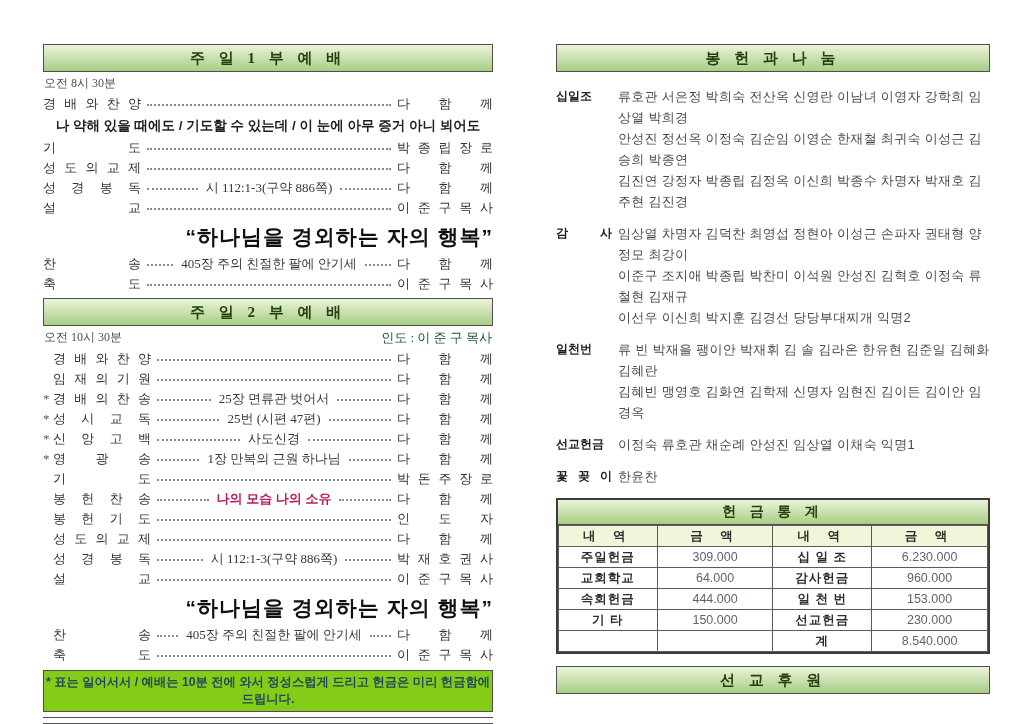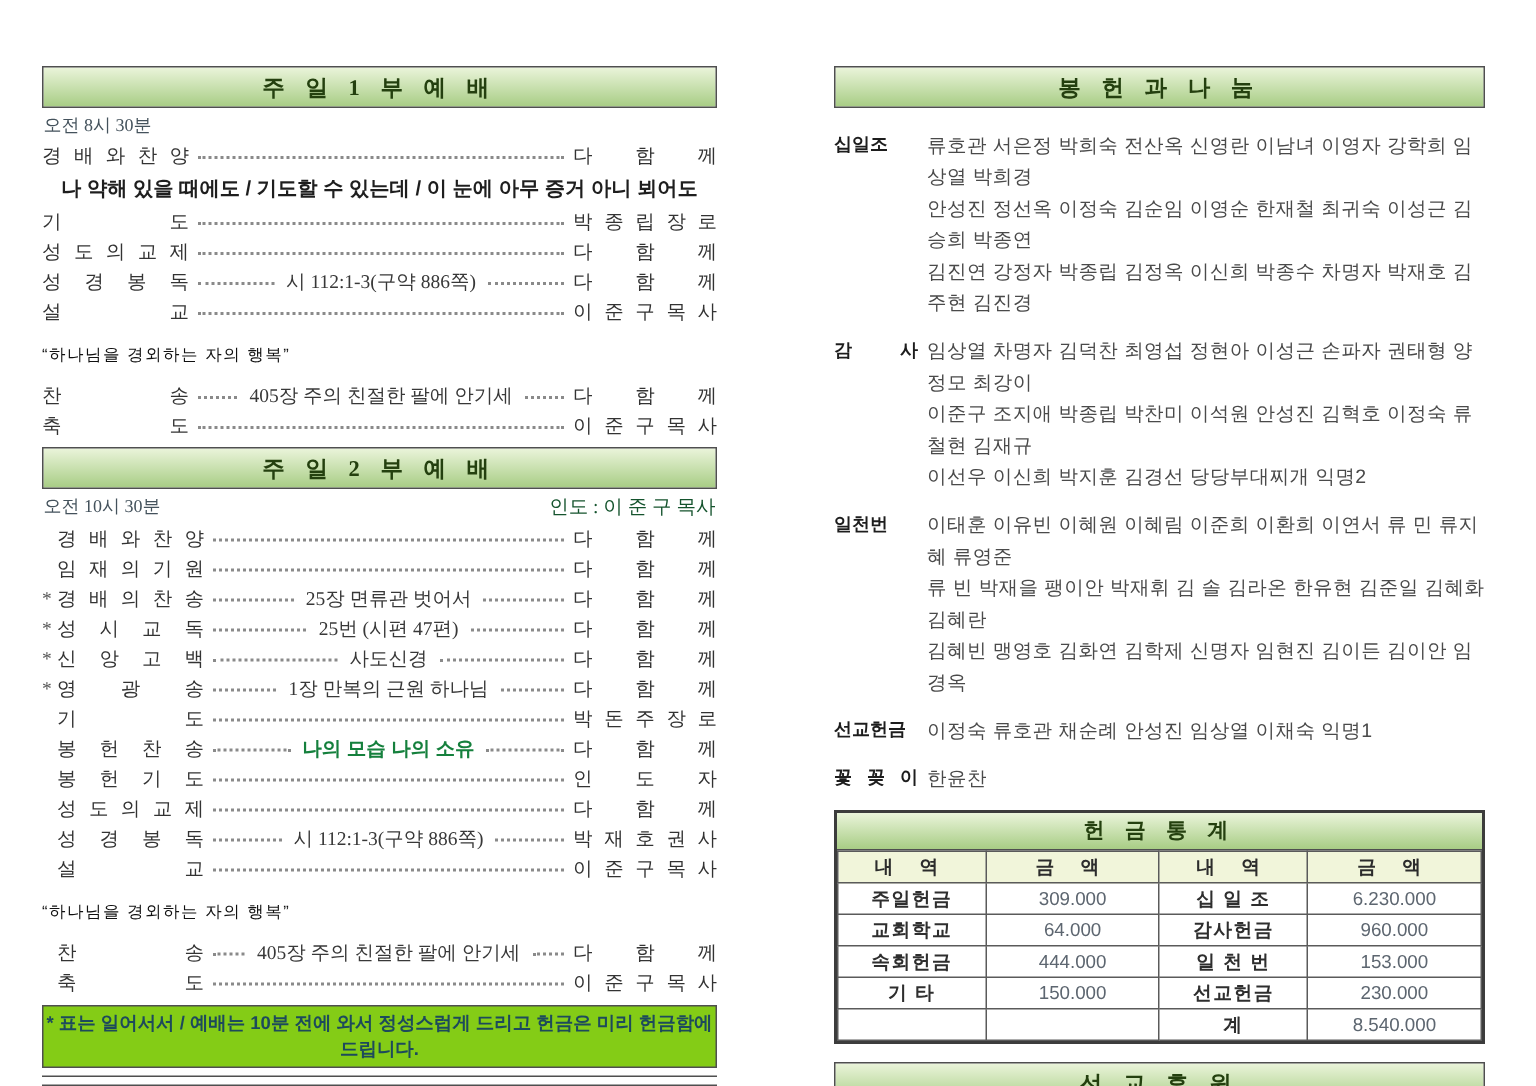--- a/index.html
+++ b/index.html
@@ -1,36 +1,36 @@
 <!DOCTYPE html>
 <html><head>
 <meta charset="utf-8">
 <style>
   html,body{margin:0;padding:0;background:#ffffff;}
   body{width:1024px;height:724px;position:relative;font-family:"Liberation Serif","DejaVu Serif",serif;color:#3a3a3a;}
   .col{position:absolute;top:44px;}
-  .col-left{left:28px;width:450px;}
+  .col-left{left:43px;width:450px;}
   .col-right{left:556px;width:434px;}
   .bar{background:linear-gradient(#eaf4da,#a8cd85);border:1px solid #4f4f4f;text-align:center;
        font-weight:bold;font-size:15px;letter-spacing:5px;color:#24400f;padding:4px 0 3px;
        font-family:"Liberation Serif","DejaVu Serif",serif;}
   .time-row{display:flex;justify-content:space-between;font-size:12px;color:#44525c;margin:3px 1px 2px;}
   .time-row .lead{color:#14532d;font-size:13px;}
   .orow{display:flex;align-items:center;line-height:20px;font-size:13px;color:#383838;}
   .ostar{width:0;color:#555;flex:0 0 auto;}
   .svc2 .ostar{width:10px;}
   .olabel{flex:0 0 98px;text-align:justify;text-align-last:justify;color:#333;}
   .ovalue{flex:0 0 96px;text-align:justify;text-align-last:justify;color:#333;}
   .omid{padding:0 2px;white-space:nowrap;color:#383838;}
-  .omid.b{font-family:"Liberation Sans","DejaVu Sans",sans-serif;font-weight:bold;color:#15803d;}
+  .omid.b{font-family:"Liberation Sans","DejaVu Sans",sans-serif;font-weight:bold;color:#be185d;}
   .oleader{flex:1 1 auto;height:2px;border-bottom:2px dotted #8a8a8a;margin:0 6px;align-self:center;min-width:10px;}
   .row-song{font-family:"Liberation Sans","DejaVu Sans",sans-serif;font-weight:bold;font-size:13.5px;
             color:#1e1e1e;text-align:center;line-height:22px;margin:1px 0;}
-  .row-title{font-family:"Liberation Sans","DejaVu Sans",sans-serif;font-weight:normal;font-size:11px;
-             color:#101010;text-align:left;line-height:26px;margin:6px 0 4px;letter-spacing:1px;}
+  .row-title{font-family:"Liberation Sans","DejaVu Sans",sans-serif;font-weight:bold;font-size:21px;
+             color:#101010;text-align:right;line-height:26px;margin:6px 0 4px;letter-spacing:1px;}
   .note-bar{margin-top:5px;background:#84cc16;border:1px solid #4f4f4f;color:#1d4a5c;font-weight:bold;
             font-size:12.3px;text-align:center;padding:3px 0;font-family:"Liberation Sans","DejaVu Sans",sans-serif;}
   .double-rule{margin-top:5px;height:5px;border-top:1.5px solid #4f4f4f;border-bottom:1.5px solid #4f4f4f;}
   
   .col-right{font-family:"Liberation Sans","DejaVu Sans",sans-serif;}
   .groups{margin-top:14px;}
   .group{position:relative;padding-left:62px;margin-bottom:11px;}
   .glabel{position:absolute;left:0;top:0;width:56px;font-weight:bold;color:#1d1d1d;font-size:12px;
           text-align:justify;text-align-last:justify;line-height:21px;}
   .gline{font-size:13px;color:#4a4a4a;line-height:21px;letter-spacing:0.3px;}
@@ -225,21 +225,20 @@
         <div class="gline">김진연 강정자 박종립 김정옥 이신희 박종수 차명자 박재호 김주현 김진경</div>
       </div>
       <div class="group">
         <span class="glabel">감 사</span>
         <div class="gline">임상열 차명자 김덕찬 최영섭 정현아 이성근 손파자 권태형 양정모 최강이</div>
         <div class="gline">이준구 조지애 박종립 박찬미 이석원 안성진 김혁호 이정숙 류철현 김재규</div>
         <div class="gline">이선우 이신희 박지훈 김경선 당당부대찌개 익명2</div>
       </div>
       <div class="group">
         <span class="glabel">일천번</span>
-        <div class="gline">이태훈 이유빈 이혜원 이혜림 이준희 이환희 이연서 류 민 류지혜 류영준</div>
         <div class="gline">류 빈 박재을 팽이안 박재휘 김 솔 김라온 한유현 김준일 김혜화 김혜란</div>
         <div class="gline">김혜빈 맹영호 김화연 김학제 신명자 임현진 김이든 김이안 임경옥</div>
       </div>
       <div class="group">
         <span class="glabel">선교헌금</span>
         <div class="gline">이정숙 류호관 채순례 안성진 임상열 이채숙 익명1</div>
       </div>
       <div class="group">
         <span class="glabel">꽃 꽂 이</span>
         <div class="gline">한윤찬</div>

